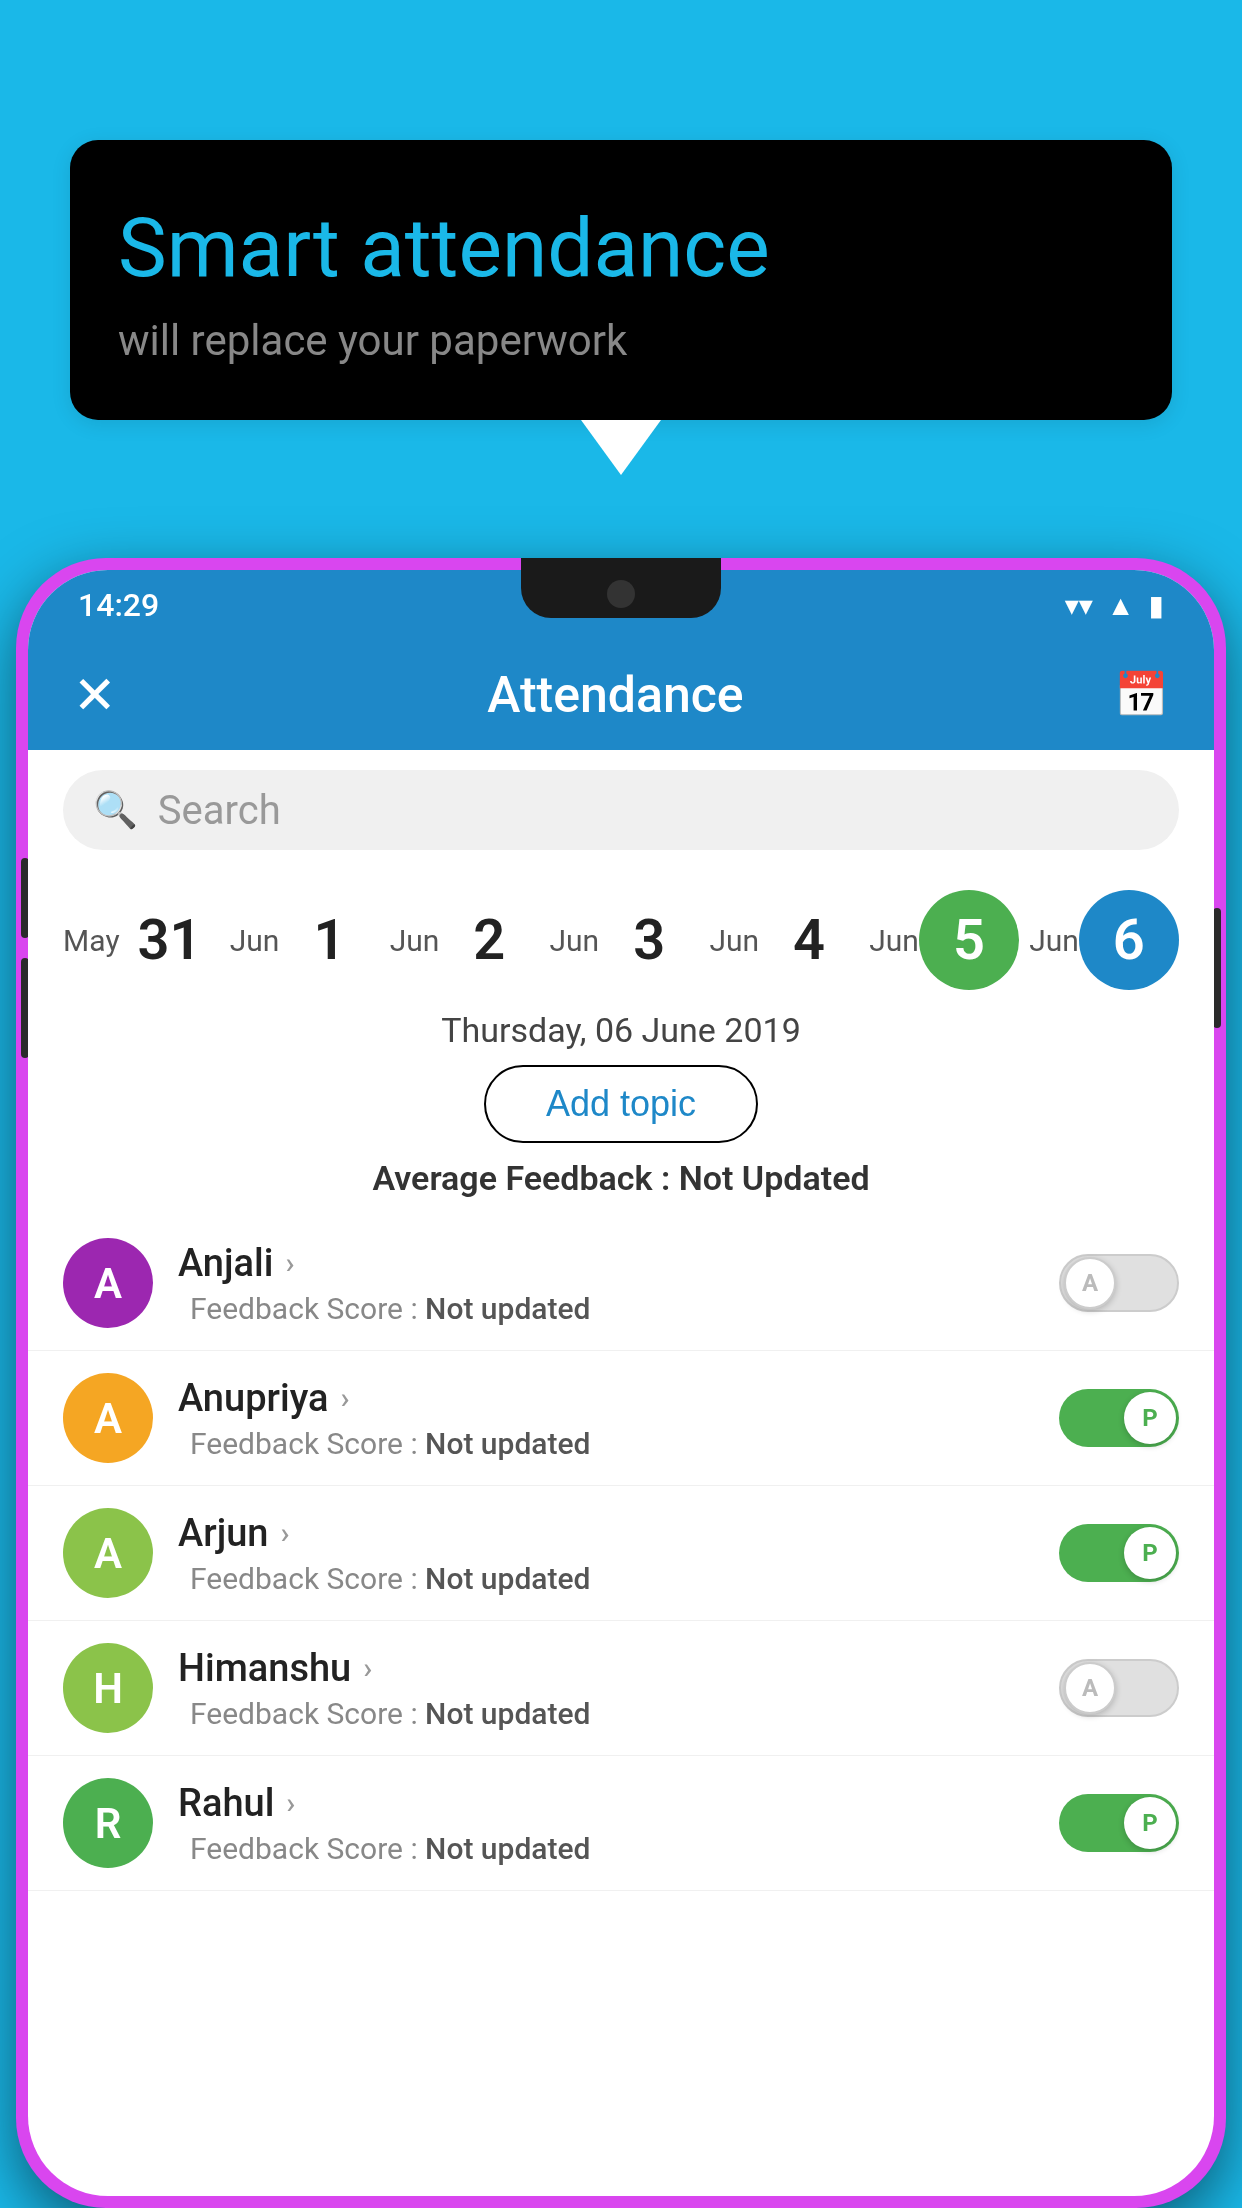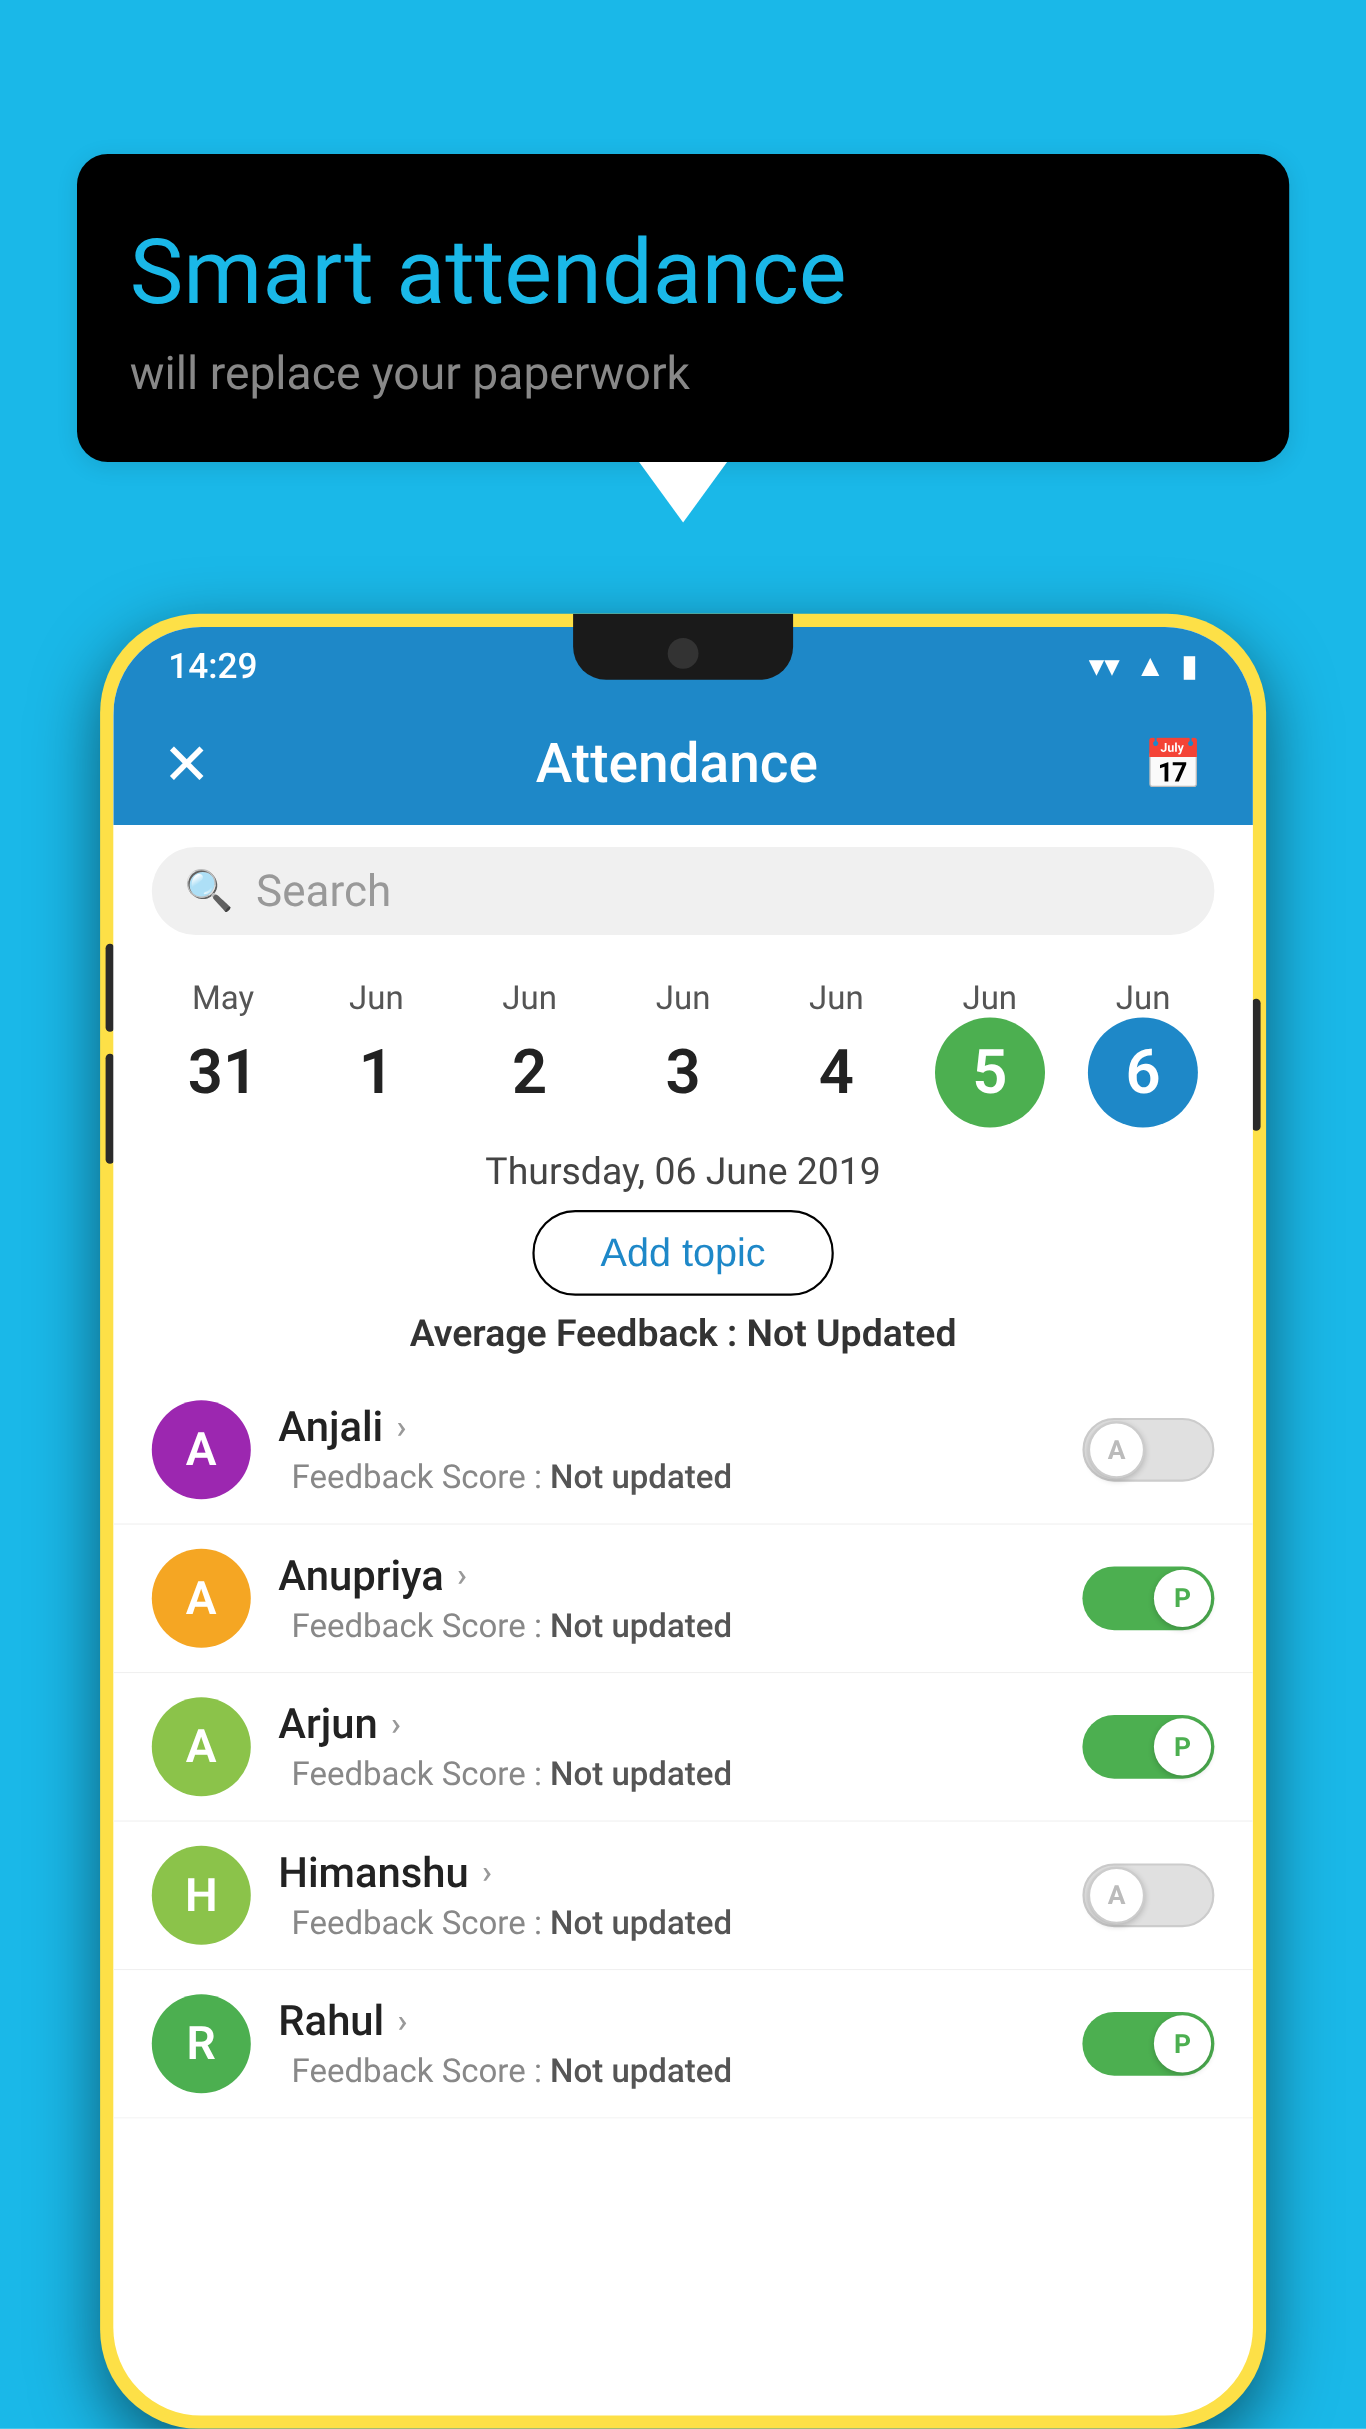--- a/index.html
+++ b/index.html
@@ -49,23 +49,23 @@
       border-top: 55px solid white;
       margin-top: 0px;
     }
 
     
     .phone-frame {
       position: absolute;
       bottom: 0px;
       left: 50%;
       transform: translateX(-50%);
-      width: 1060px;
+      width: 1210px;
       height: 1650px;
-      background: #fde047;
+      background: #d946ef;
       border-radius: 90px;
       box-shadow: 0 20px 60px rgba(0,0,0,0.5);
       overflow: hidden;
     }
 
     
     .phone-notch {
       position: absolute;
       top: 0;
       left: 50%;
@@ -169,21 +169,21 @@
     }
 
     
     .calendar-strip {
       display: flex;
       justify-content: space-around;
       padding: 20px 30px 0;
     }
     .calendar-day {
       display: flex;
-      flex-direction: column;
+      flex-direction: row;
       align-items: center;
       gap: 0;
       min-width: 120px;
     }
     .cal-month {
       font-size: 30px;
       color: #555;
     }
     .cal-num {
       font-size: 56px;

